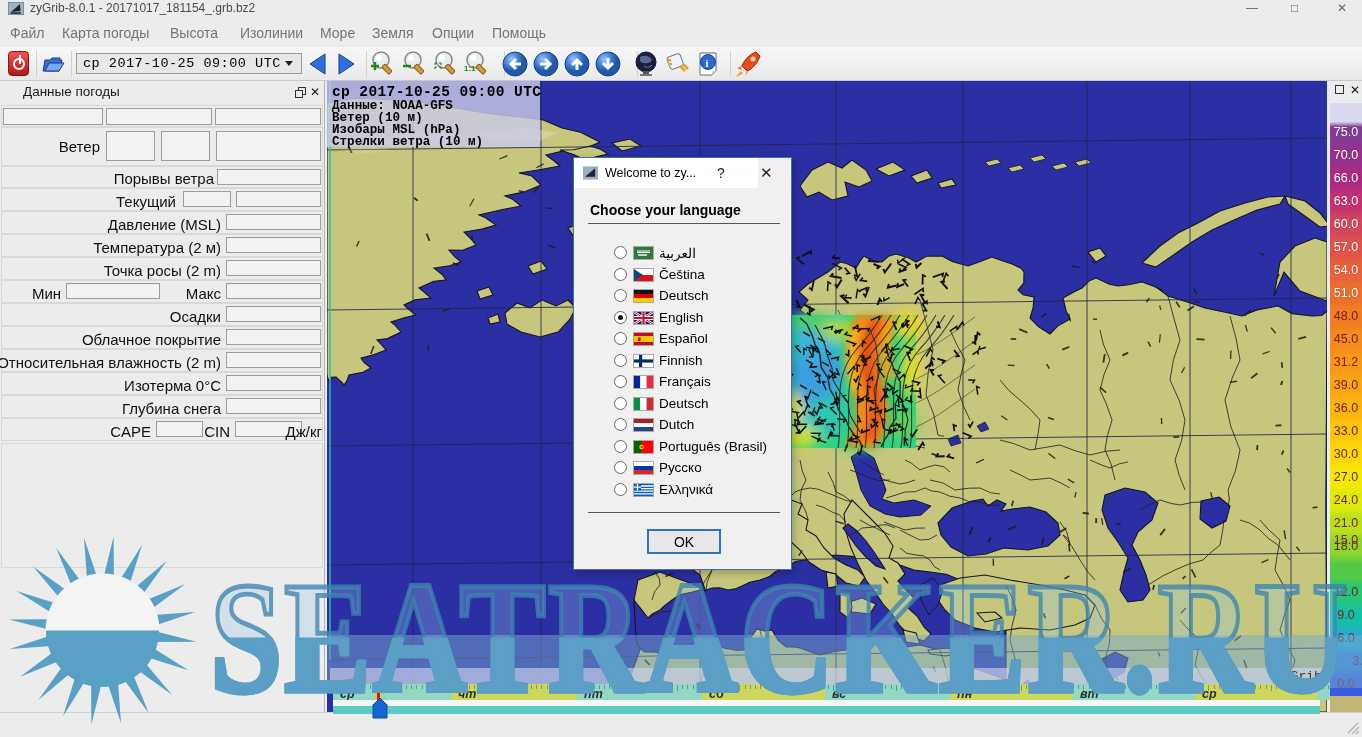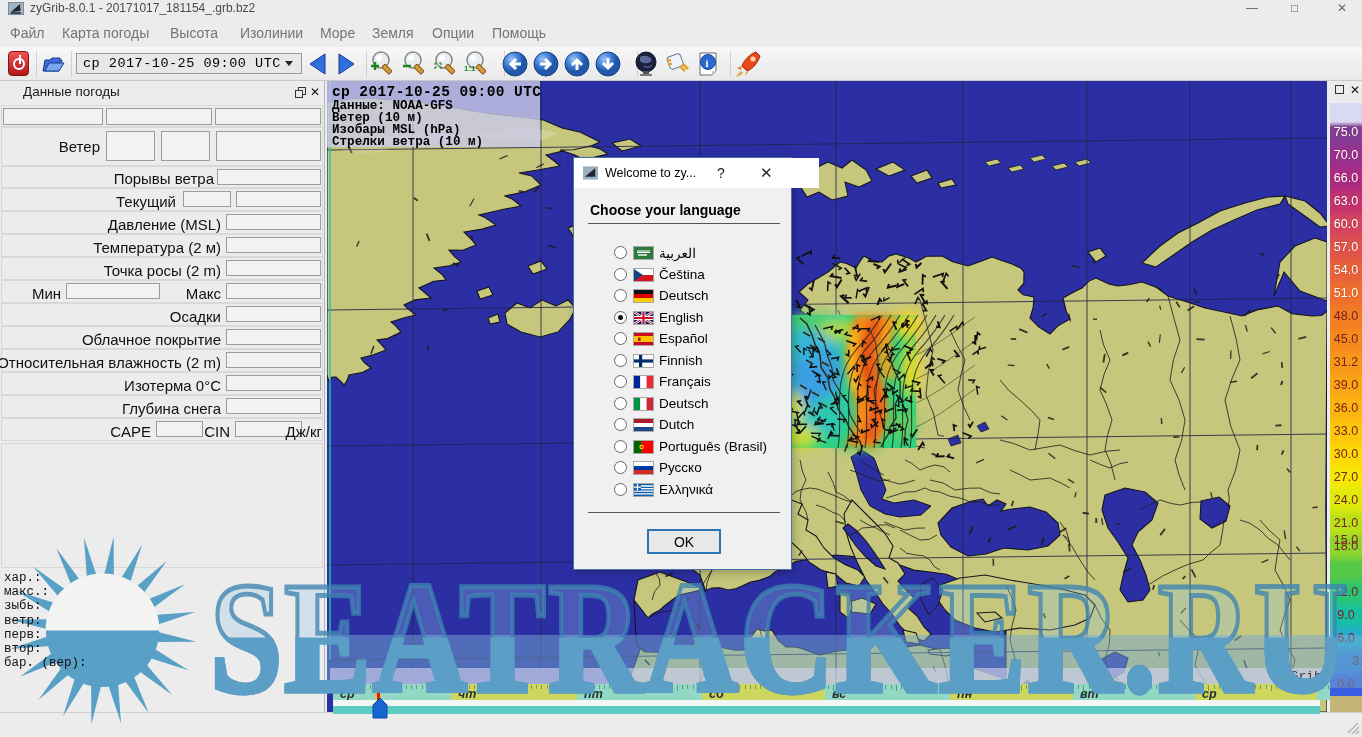--- a/index.html
+++ b/index.html
@@ -30,21 +30,21 @@
 #rightpanel{position:absolute;left:1327px;top:81px;width:35px;height:631px;background:#ececec}
 #cbar{position:absolute;left:3px;top:22px;width:32px;height:609px;
 background:linear-gradient(
 #d9d9f2 0%,#d9d9f2 3.08%,#813d96 3.94%,#813d96 6.08%,#98308d 7.72%,#98308d 9.85%,#ad2a82 11.49%,#ad2a82 13.63%,#c23370 15.27%,#c23370 17.41%,#d4465c 19.05%,#d4465c 21.18%,#e0544a 22.82%,#e0544a 24.96%,#e8623a 26.60%,#e8623a 28.74%,#ee702c 30.38%,#ee702c 32.51%,#f27d22 34.15%,#f27d22 36.29%,#f58a1d 37.93%,#f58a1d 40.07%,#f89818 41.71%,#f89818 43.84%,#faa614 45.48%,#faa614 47.62%,#fcb510 49.26%,#fcb510 51.40%,#fdc70c 53.04%,#fdc70c 55.17%,#fcda08 56.81%,#fcda08 58.95%,#f3e806 60.59%,#f3e806 62.73%,#dcea0c 64.37%,#dcea0c 66.50%,#b8e01b 68.14%,#b8e01b 70.28%,#8cd42e 71.92%,#8cd42e 74.06%,#55c847 75.70%,#55c847 77.83%,#27c575 79.47%,#27c575 81.61%,#16c0a4 83.25%,#16c0a4 85.39%,#26abd0 87.03%,#26abd0 89.16%,#2e83dc 90.80%,#2e83dc 92.94%,#3a5ce2 94.58%,#3a5ce2 96.72%,#3a5ce2 97.3%,#c3b576 97.45%,#c3b576 100%)}
 .cl{position:absolute;width:32px;text-align:center;font-size:12.5px;color:#fff;text-shadow:0 0 2px rgba(120,40,40,.5);margin-top:-2px}
 .cld{color:#7a2020;text-shadow:none}
 
 #status{position:absolute;left:0;top:712px;width:1362px;height:25px;background:#ececec;border-top:1px solid #d0d0d0}
 
 #dialog{position:absolute;left:573px;top:157px;width:219px;height:413px;background:#f0f0f0;border:1px solid #4a6fa5;box-shadow:2px 3px 8px rgba(0,0,0,0.25)}
-#dtitle{position:absolute;left:0;top:0;width:245px;height:30px;background:#fff}
+#dtitle{position:absolute;left:0;top:0;width:184px;height:30px;background:#fff}
 #dtitle .dicon{position:absolute;left:9px;top:8px;width:15px;height:14px}
 #dtitle .dtext{position:absolute;left:31px;top:8px;font-size:12.5px;color:#000}
 #dtitle .dq{position:absolute;left:143px;top:7px;font-size:14px;color:#222}
 #dtitle .dx{position:absolute;left:186px;top:6px;font-size:15px;color:#222}
 #dhead{position:absolute;left:16px;top:44px;font-size:14px;font-weight:bold}
 .dhr{position:absolute;left:14px;width:192px;height:1px;background:#555}
 .ritem{position:absolute;left:40px;width:170px;height:18px}
 .radio{position:absolute;left:0;top:1px;width:13px;height:13px;border:1px solid #666;border-radius:50%;background:#fff}
 .radio.sel::after{content:"";position:absolute;left:3px;top:3px;width:5px;height:5px;border-radius:50%;background:#111}
 .flag{position:absolute;left:20px;top:2px;width:19px;height:12px;box-shadow:0 0 0 1px rgba(120,120,120,.6)}
@@ -251,21 +251,20 @@
 
  <div class="row" style="top:337px;height:23px"></div>
  <div class="lbl" style="right:173px;top:342px">CAPE</div>
  <div class="box" style="left:156px;top:340px;width:47px;height:16px"></div>
  <div class="lbl" style="right:94px;top:342px">CIN</div>
  <div class="box" style="left:235px;top:340px;width:67px;height:16px"></div>
  <div class="lbl" style="right:2px;top:342px">Дж/кг</div>
 
  <div class="row" style="top:362px;height:125px"></div>
 
- <div class="lbl mono" style="z-index:34;left:4px;top:490px;font-size:12.5px;line-height:14.2px">хар.:<br>макс.:<br>зыбь:<br>ветр:<br>перв:<br>втор:<br>бар. (вер):</div>
 </div>
 
 <svg id="map" style="position:absolute;left:327px;top:81px" width="1000" height="631" viewBox="327 81 1000 631">
 <rect x="327" y="81" width="1000" height="631" fill="#2c2fa4"></rect>
 <polygon points="327,103 354.3,98.2 380,99 413.7,101.3 450,107 486.4,113.1 520,117 543.4,120.0 562,128 580.5,132.2 600,142 589.8,146.5 583,151 561.7,151.2 546,155 553.9,160.8 560,166 537.8,170.0 519,173 531.9,176.0 541,185 524.8,191.7 505,196 512.0,198.9 521,206 502.7,209.5 479,215 485.1,217.6 496,225 482.1,229.1 464,232 471.8,239.9 476,245 462.7,250.3 449,250 454.3,256.3 461,262 449.5,265.7 434,268 442.2,274.5 446,280 433.7,281.3 419,288 423.4,291.7 431,298 415.0,299.9 404,305 407.6,308.7 416,315 404.3,317.7 391,322 395.2,325.3 401,332 387.6,338.6 377,340 382.4,345.7 386,350 371.5,355.4 361,358 364.0,362.3 371,368 362.9,372.3 349,375 346.8,381.1 344,385 342.1,382.7 336,377 331.4,377.2 330,383 327.4,377.1 327,374" fill="#c6c77c" stroke="#15151e" stroke-width="1.1" opacity="1.0"></polygon>
 <polygon points="560,150 573.8,149.8 590,146 600.5,149.3 608,154 597.1,156.6 585,160 574.2,154.8 560,150" fill="#c6c77c" stroke="#15151e" stroke-width="1.1" opacity="1.0"></polygon>
 <polygon points="612,143 630,139 641,146 622,151" fill="#c6c77c" stroke="#15151e" stroke-width="1.1" opacity="1.0"></polygon>
 <polygon points="568,228 583,222 590,231 574,237" fill="#c6c77c" stroke="#15151e" stroke-width="1.1" opacity="1.0"></polygon>
 <polygon points="528,266 541,261 547,269 533,274" fill="#c6c77c" stroke="#15151e" stroke-width="1.1" opacity="1.0"></polygon>
 <polygon points="477,291 489,287 493,295 480,299" fill="#c6c77c" stroke="#15151e" stroke-width="1.1" opacity="1.0"></polygon>

